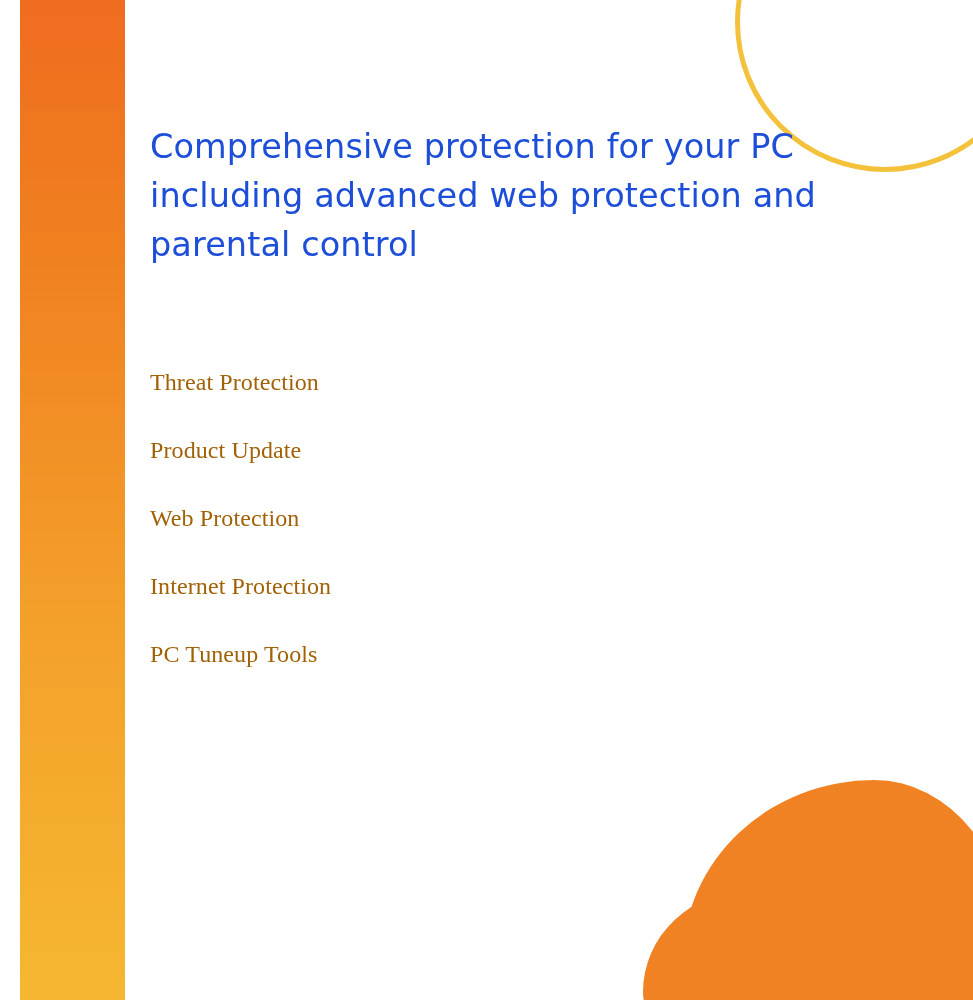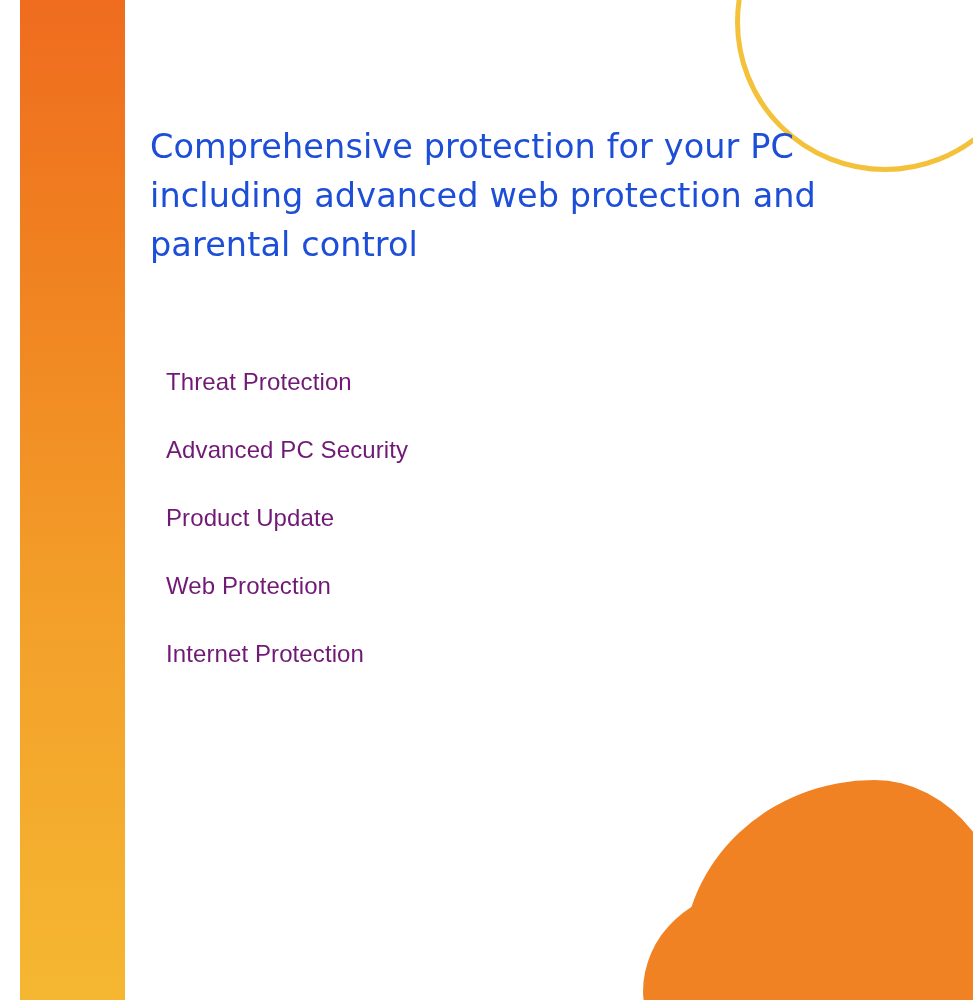--- a/index.html
+++ b/index.html
@@ -99,25 +99,25 @@
   .feature-list {
     position: absolute;
     top: 368px;
     left: 0;
     margin: 0;
     padding: 0;
     list-style: none;
     width: 640px;
   }
   .feature-item {
-    font-family: Liberation Sans, sans-serif;
+    font-family: Liberation Serif, serif;
     font-size: 24px;
     line-height: 28px;
-    color: #701a75;
-    margin: 0 0 40px 16px;
+    color: #a16207;
+    margin: 0 0 40px 0;
     letter-spacing: 0.1px;
     white-space: nowrap;
   }
   .feature-item:last-child {
     margin-bottom: 0;
   }
 </style>
 </head>
 <body>
 
@@ -129,20 +129,20 @@
   <div class="arc-decor"></div>
   <div class="blob-decor"></div>
   <div class="blob-decor-2"></div>
 
   <div class="content">
 
     <h1 class="headline">Comprehensive protection for your PC including advanced web protection and parental control</h1>
 
     <ul class="feature-list">
       <li class="feature-item">Threat Protection</li>
-      <li class="feature-item">Advanced PC Security</li>
       <li class="feature-item">Product Update</li>
       <li class="feature-item">Web Protection</li>
       <li class="feature-item">Internet Protection</li>
+      <li class="feature-item">PC Tuneup Tools</li>
     </ul>
 
   </div>
 </div>
 
 </body></html>

